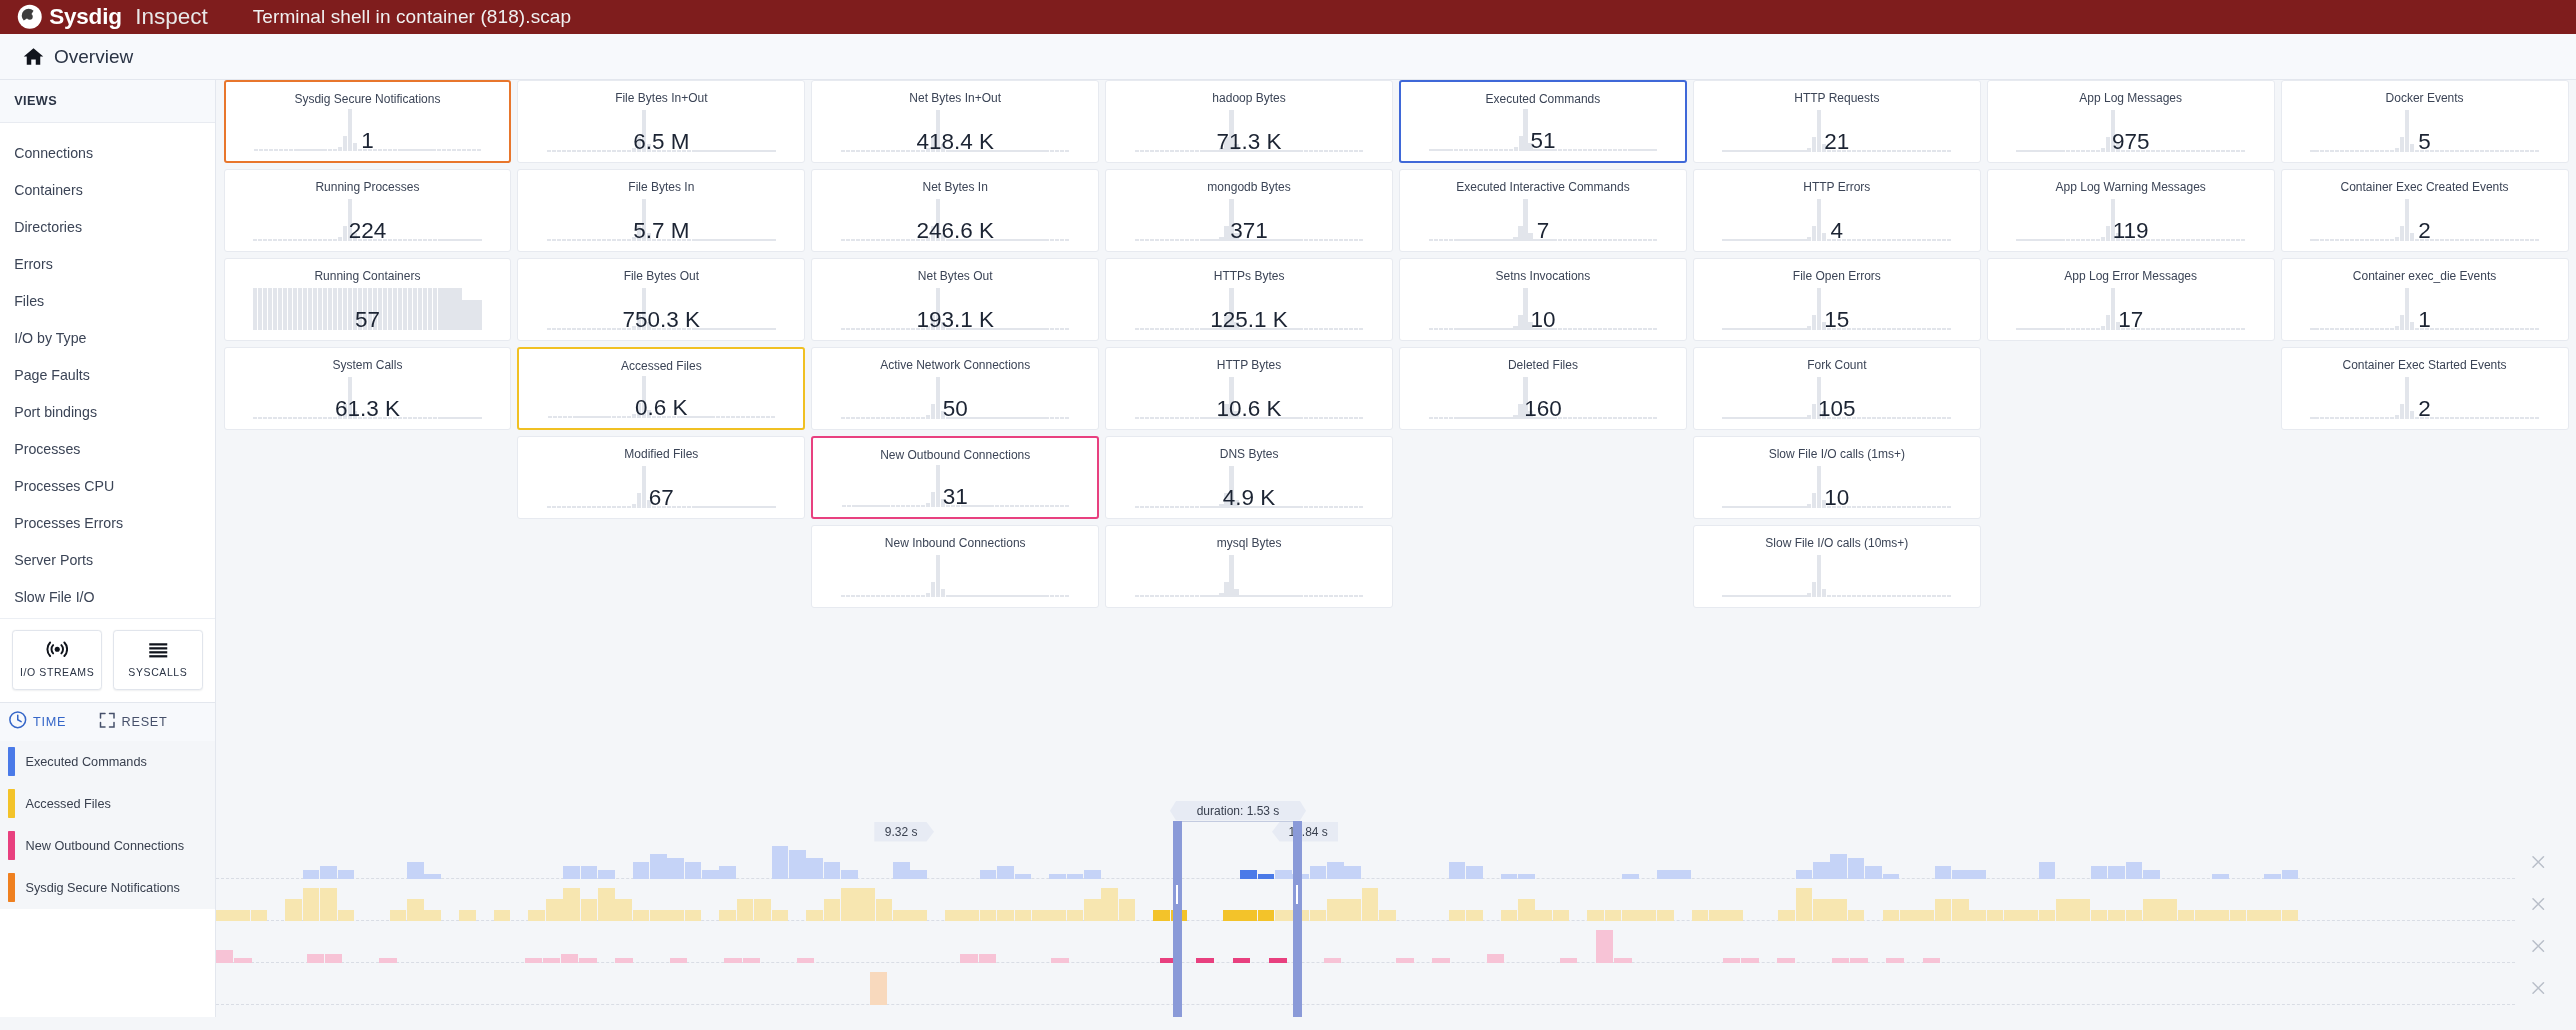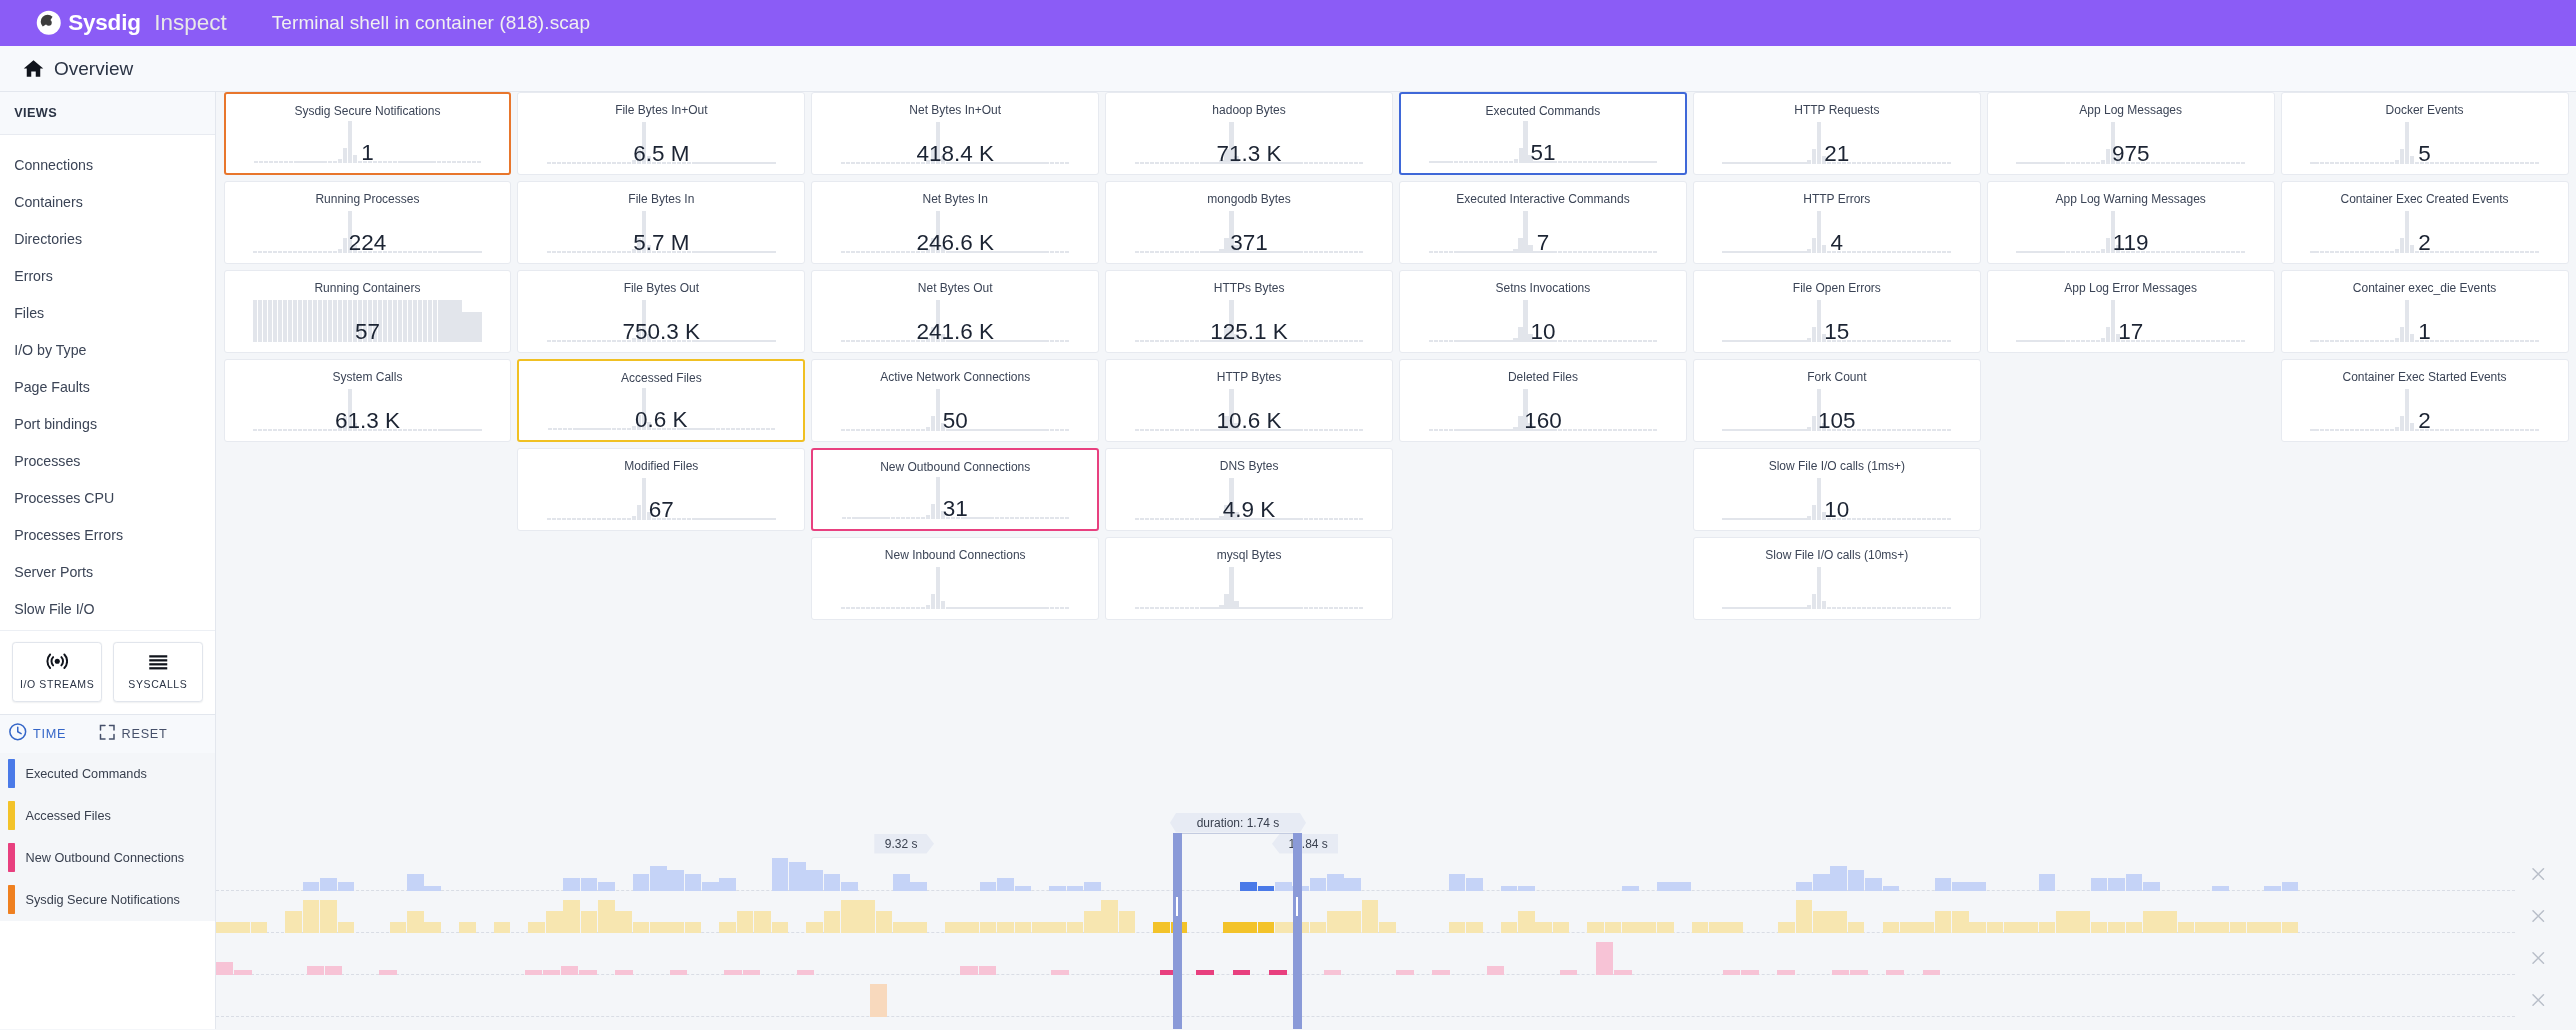--- a/index.html
+++ b/index.html
@@ -4,22 +4,22 @@
 <style>
   * { box-sizing: border-box; margin: 0; padding: 0; }
   html, body {
     width: 2576px; height: 1030px;
     font-family: "Liberation Sans", sans-serif;
     background: #f4f6f9; overflow: hidden;
   }
 
   
   #topbar {
-    height: 46px; background: #8b5cf6; display: flex; align-items: center;
-    padding-left: 36px; color: #fff;
+    height: 34px; background: #7f1d1d; display: flex; align-items: center;
+    padding-left: 17px; color: #fff;
   }
   #logo-wrap { display: flex; align-items: center; gap: 6.7px; }
   .logo-mark { width: 25.5px; height: 25.5px; }
   .logo-sysdig { font-size: 22.5px; font-weight: bold; letter-spacing: -0.2px; }
   .logo-inspect { font-size: 22.5px; font-weight: 300; color: #e8e8e8; margin-left: 6.7px; }
   #scap-title {
     font-size: 19px; font-weight: 300; color: #f0f0f0; margin-left: 45px;
     letter-spacing: 0.1px;
   }
 
@@ -910,21 +910,21 @@
                 <i style="height: 1.1px;"></i>
                 <i style="height: 1.1px;"></i>
                 <i style="height: 1.1px;"></i>
                 <i style="height: 1.1px;"></i>
                 <i style="height: 1.1px;"></i>
                 <i style="height: 1.1px;"></i>
                 <i style="height: 1.1px;"></i>
                 <i style="height: 1.1px;"></i>
                 <i style="height: 1.1px;"></i>
               </div>
-              <div class="tile-value">241.6 K</div>
+              <div class="tile-value">193.1 K</div>
             </div>
             <div class="tile">
               <div class="tile-title">Active Network Connections</div>
               <div class="tile-spark">
                 <i style="height: 1.1px;"></i>
                 <i style="height: 1.1px;"></i>
                 <i style="height: 1.1px;"></i>
                 <i style="height: 1.1px;"></i>
                 <i style="height: 1.1px;"></i>
                 <i style="height: 1.1px;"></i>
@@ -2287,21 +2287,21 @@
               <div class="tile-value">2</div>
             </div>
             <div class="tile empty"></div>
             <div class="tile empty"></div>
           </div>
         </div>
     </div>
 
     <div id="timeline">
       <div id="duration-row">
-        <div id="duration-chip">duration: 1.74 s</div>
+        <div id="duration-chip">duration: 1.53 s</div>
       </div>
       <div id="bounds-row">
         <div class="bound-chip" id="bound-left">9.32 s</div>
         <div class="bound-chip" id="bound-right">10.84 s</div>
       </div>
       <div id="tl-rows">
           <div class="tl-row">
             <div class="tl-baseline"></div>
             <div class="tl-bars">
               <b style="height: 0px; background: transparent; margin-right: 0.7px;"></b>

